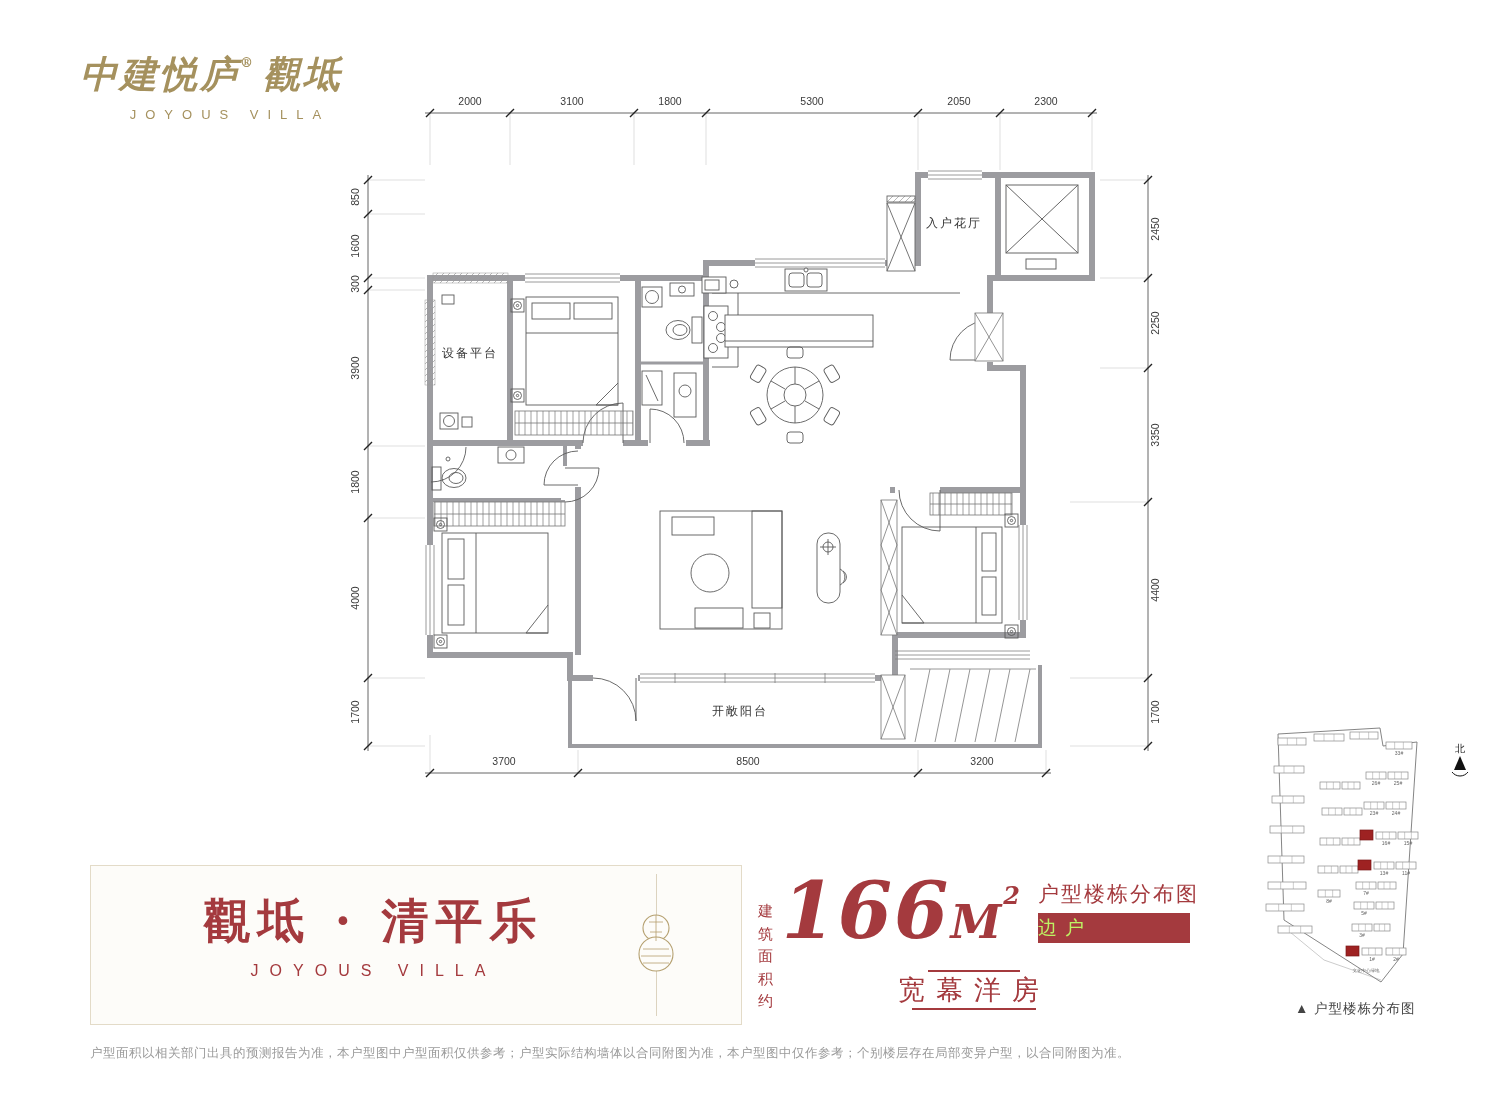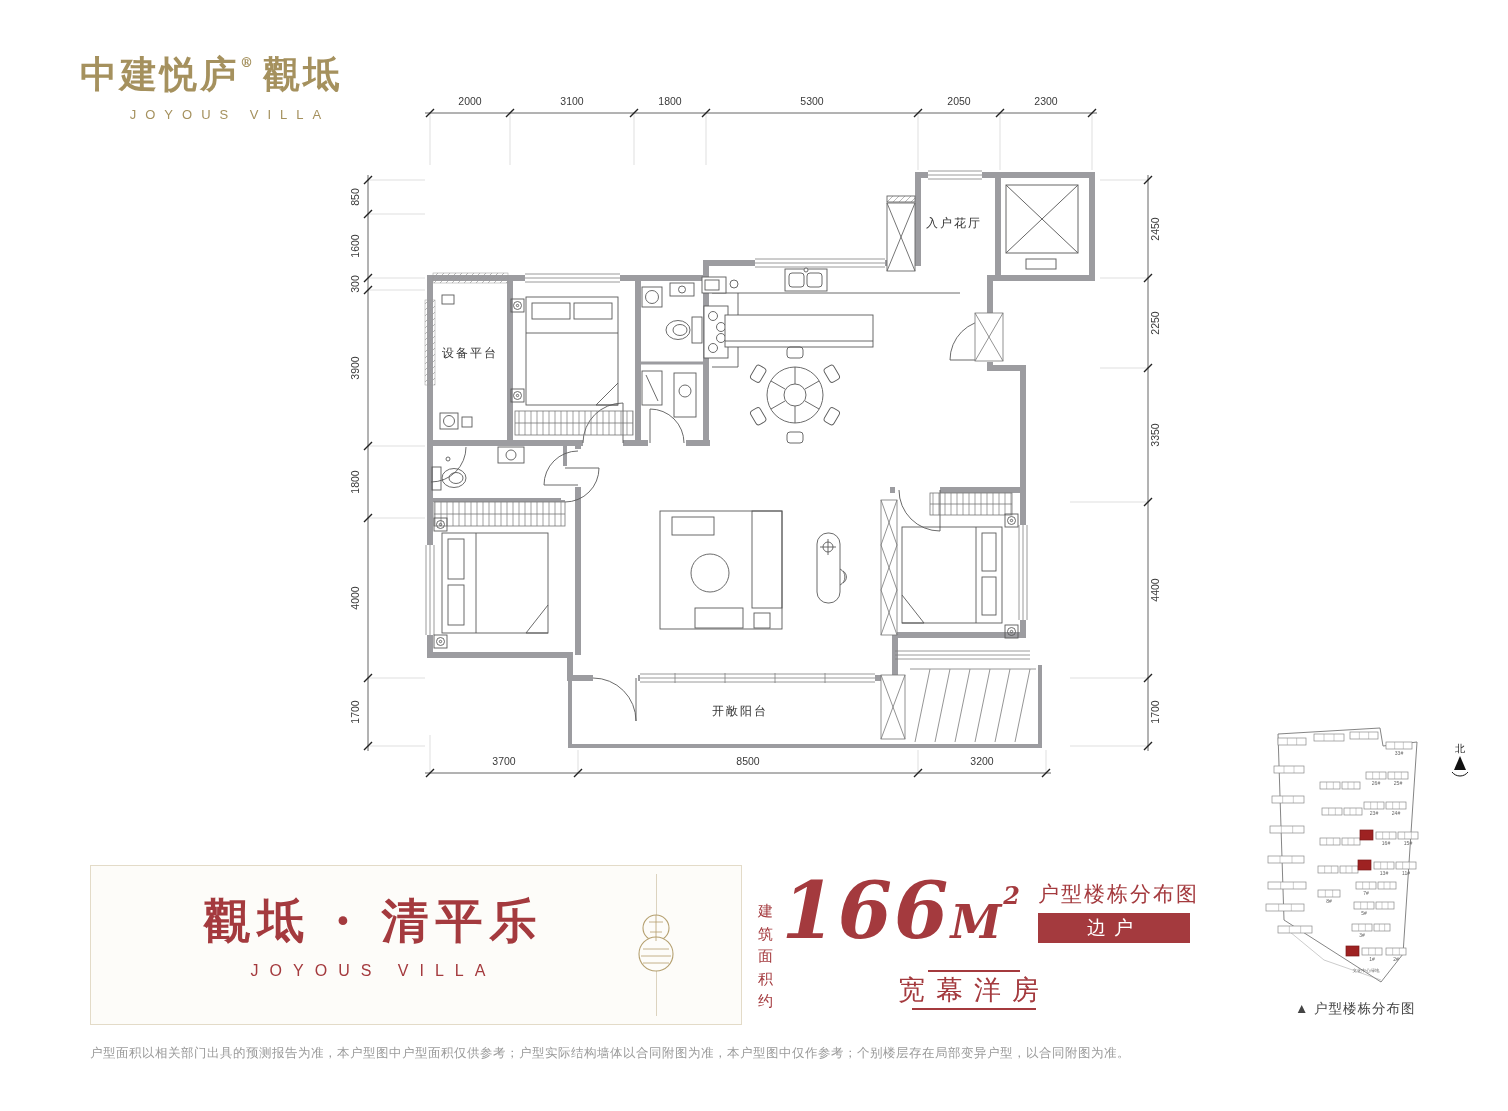--- a/index.html
+++ b/index.html
@@ -9,21 +9,21 @@
     --ink:#3a3a3a;
   }
   html,body{margin:0;padding:0;background:#fff;}
   .page{position:relative;width:1508px;height:1111px;background:#FFFFFF;overflow:hidden;
         font-family:"Liberation Sans",sans-serif;}
   .abs{position:absolute;}
 
   
   .logo{left:80px;top:50px;width:320px;}
   .logo-cn{font-family:"DejaVu Serif",serif;font-size:37px;font-weight:bold;color:var(--gold);
-           letter-spacing:3px;white-space:nowrap;}
+           letter-spacing:3px;white-space:nowrap;font-style:italic;}
   .logo-cn sup{font-size:13px;vertical-align:20px;letter-spacing:0;}
   .logo-cn .b2{margin-left:10px;}
   .logo-en{margin-top:7px;width:300px;text-align:center;font-size:13px;letter-spacing:9px;
            color:var(--gold);}
 
   
   .card{left:90px;top:865px;width:650px;height:158px;border:1px solid #E3DBC8;background:#FDFCF9;}
   .card-title{position:absolute;left:0;top:24px;width:565px;text-align:center;
               font-family:"DejaVu Serif",serif;font-weight:bold;font-size:47px;color:var(--red);
               letter-spacing:7px;}
@@ -35,22 +35,22 @@
   
   .info{left:758px;top:872px;width:432px;color:var(--red);}
   .info-row{display:flex;align-items:flex-start;}
   .prefix{font-size:15px;line-height:1.5;margin-top:28px;letter-spacing:2px;}
   .bignum{font-family:"DejaVu Serif",serif;font-weight:600;font-size:78px;line-height:1;
           margin-left:4px;letter-spacing:2px;font-style:italic;}
   .bigunit{font-family:"DejaVu Serif",serif;font-weight:600;font-size:46px;}
   .bigsup{font-family:"DejaVu Serif",serif;font-weight:600;font-size:24px;vertical-align:34px;}
   .layout-col{margin-left:16px;margin-top:8px;width:152px;}
   .layout-line{font-size:21px;letter-spacing:2px;white-space:nowrap;}
-  .pos-bar{margin-top:5px;height:30px;line-height:30px;background:var(--red);color:#ffffff;
-           text-align:center;font-size:19px;letter-spacing:8px;}
+  .pos-bar{margin-top:5px;height:30px;line-height:30px;background:var(--red);color:#bef264;
+           text-align:left;font-size:19px;letter-spacing:8px;}
   .tagline{left:758px;top:970px;width:432px;display:flex;align-items:center;color:var(--red);flex-direction:column;}
   .tag-line-l{width:92px;border-top:2px solid var(--red);}
   .tag-line-r{width:124px;border-top:2px solid var(--red);}
   .tag-text{flex:1;text-align:center;font-size:27px;letter-spacing:11px;font-family:"DejaVu Serif",serif;}
 
   
   .site-caption{left:1295px;top:1000px;font-size:13.5px;color:#444;letter-spacing:1px;}
 
   .disclaimer{left:90px;top:1030px;width:1360px;font-size:12.5px;color:#9a9a9a;letter-spacing:.5px;margin-top:15px;}
 

